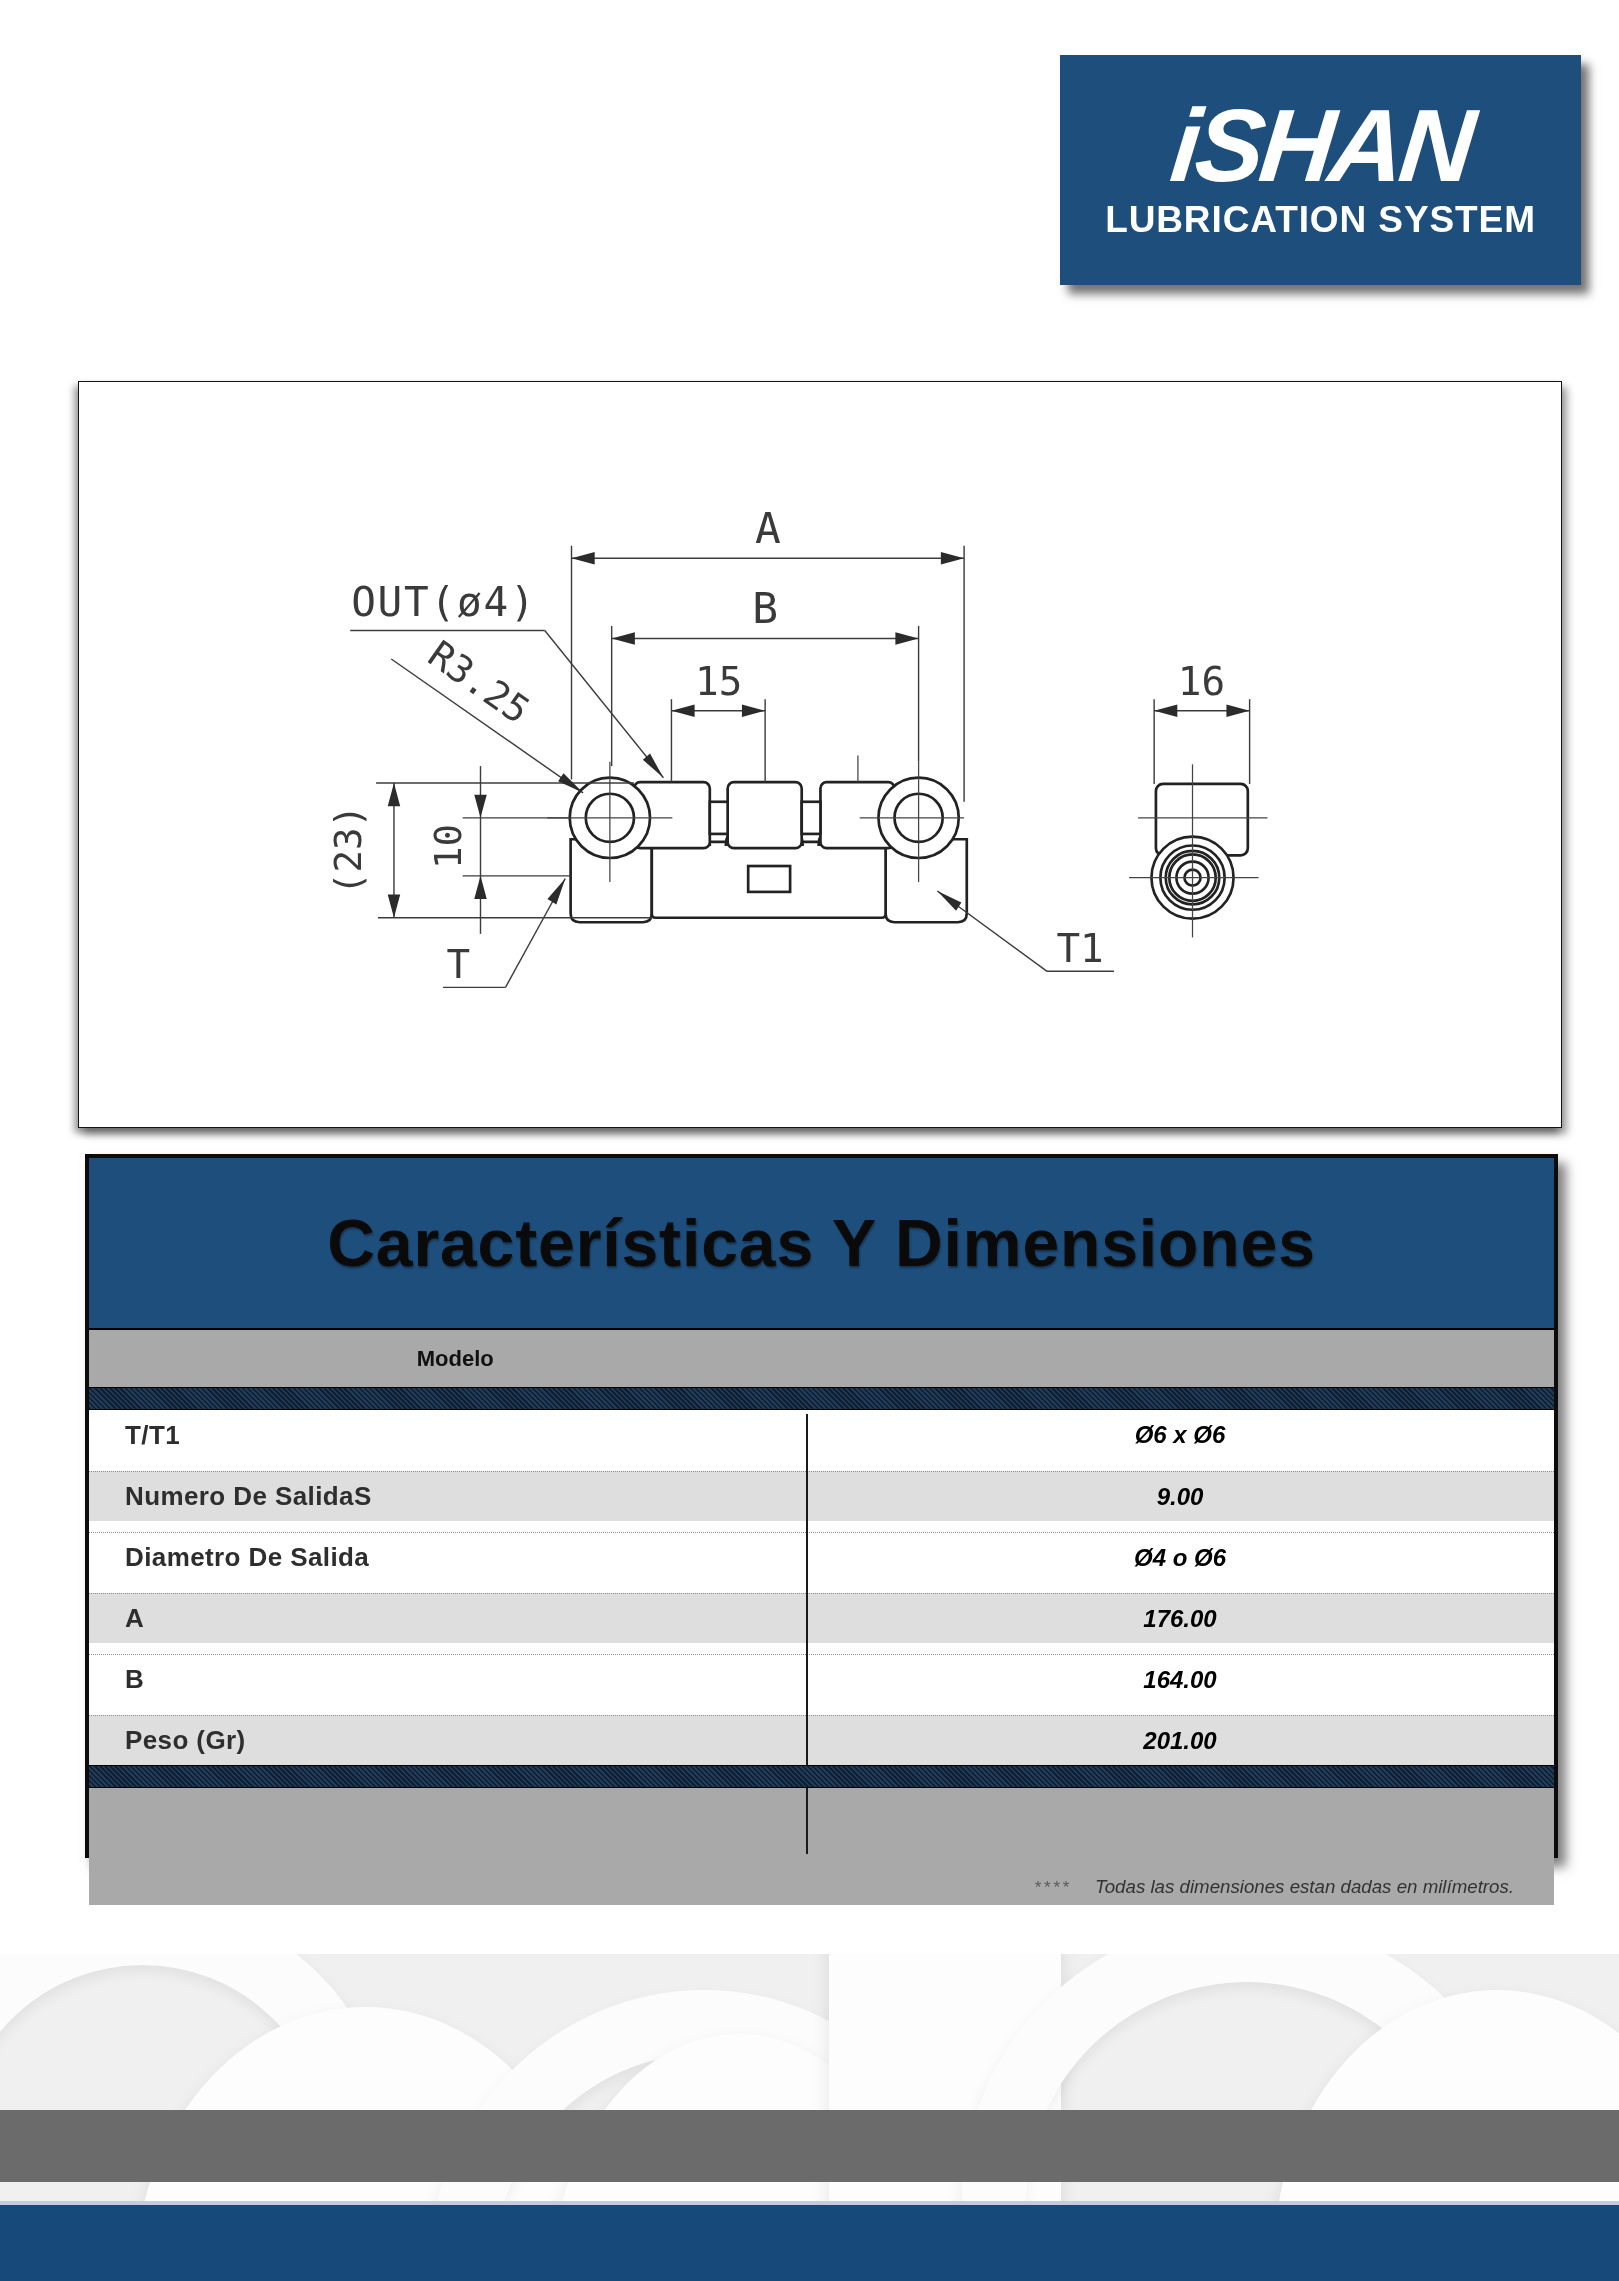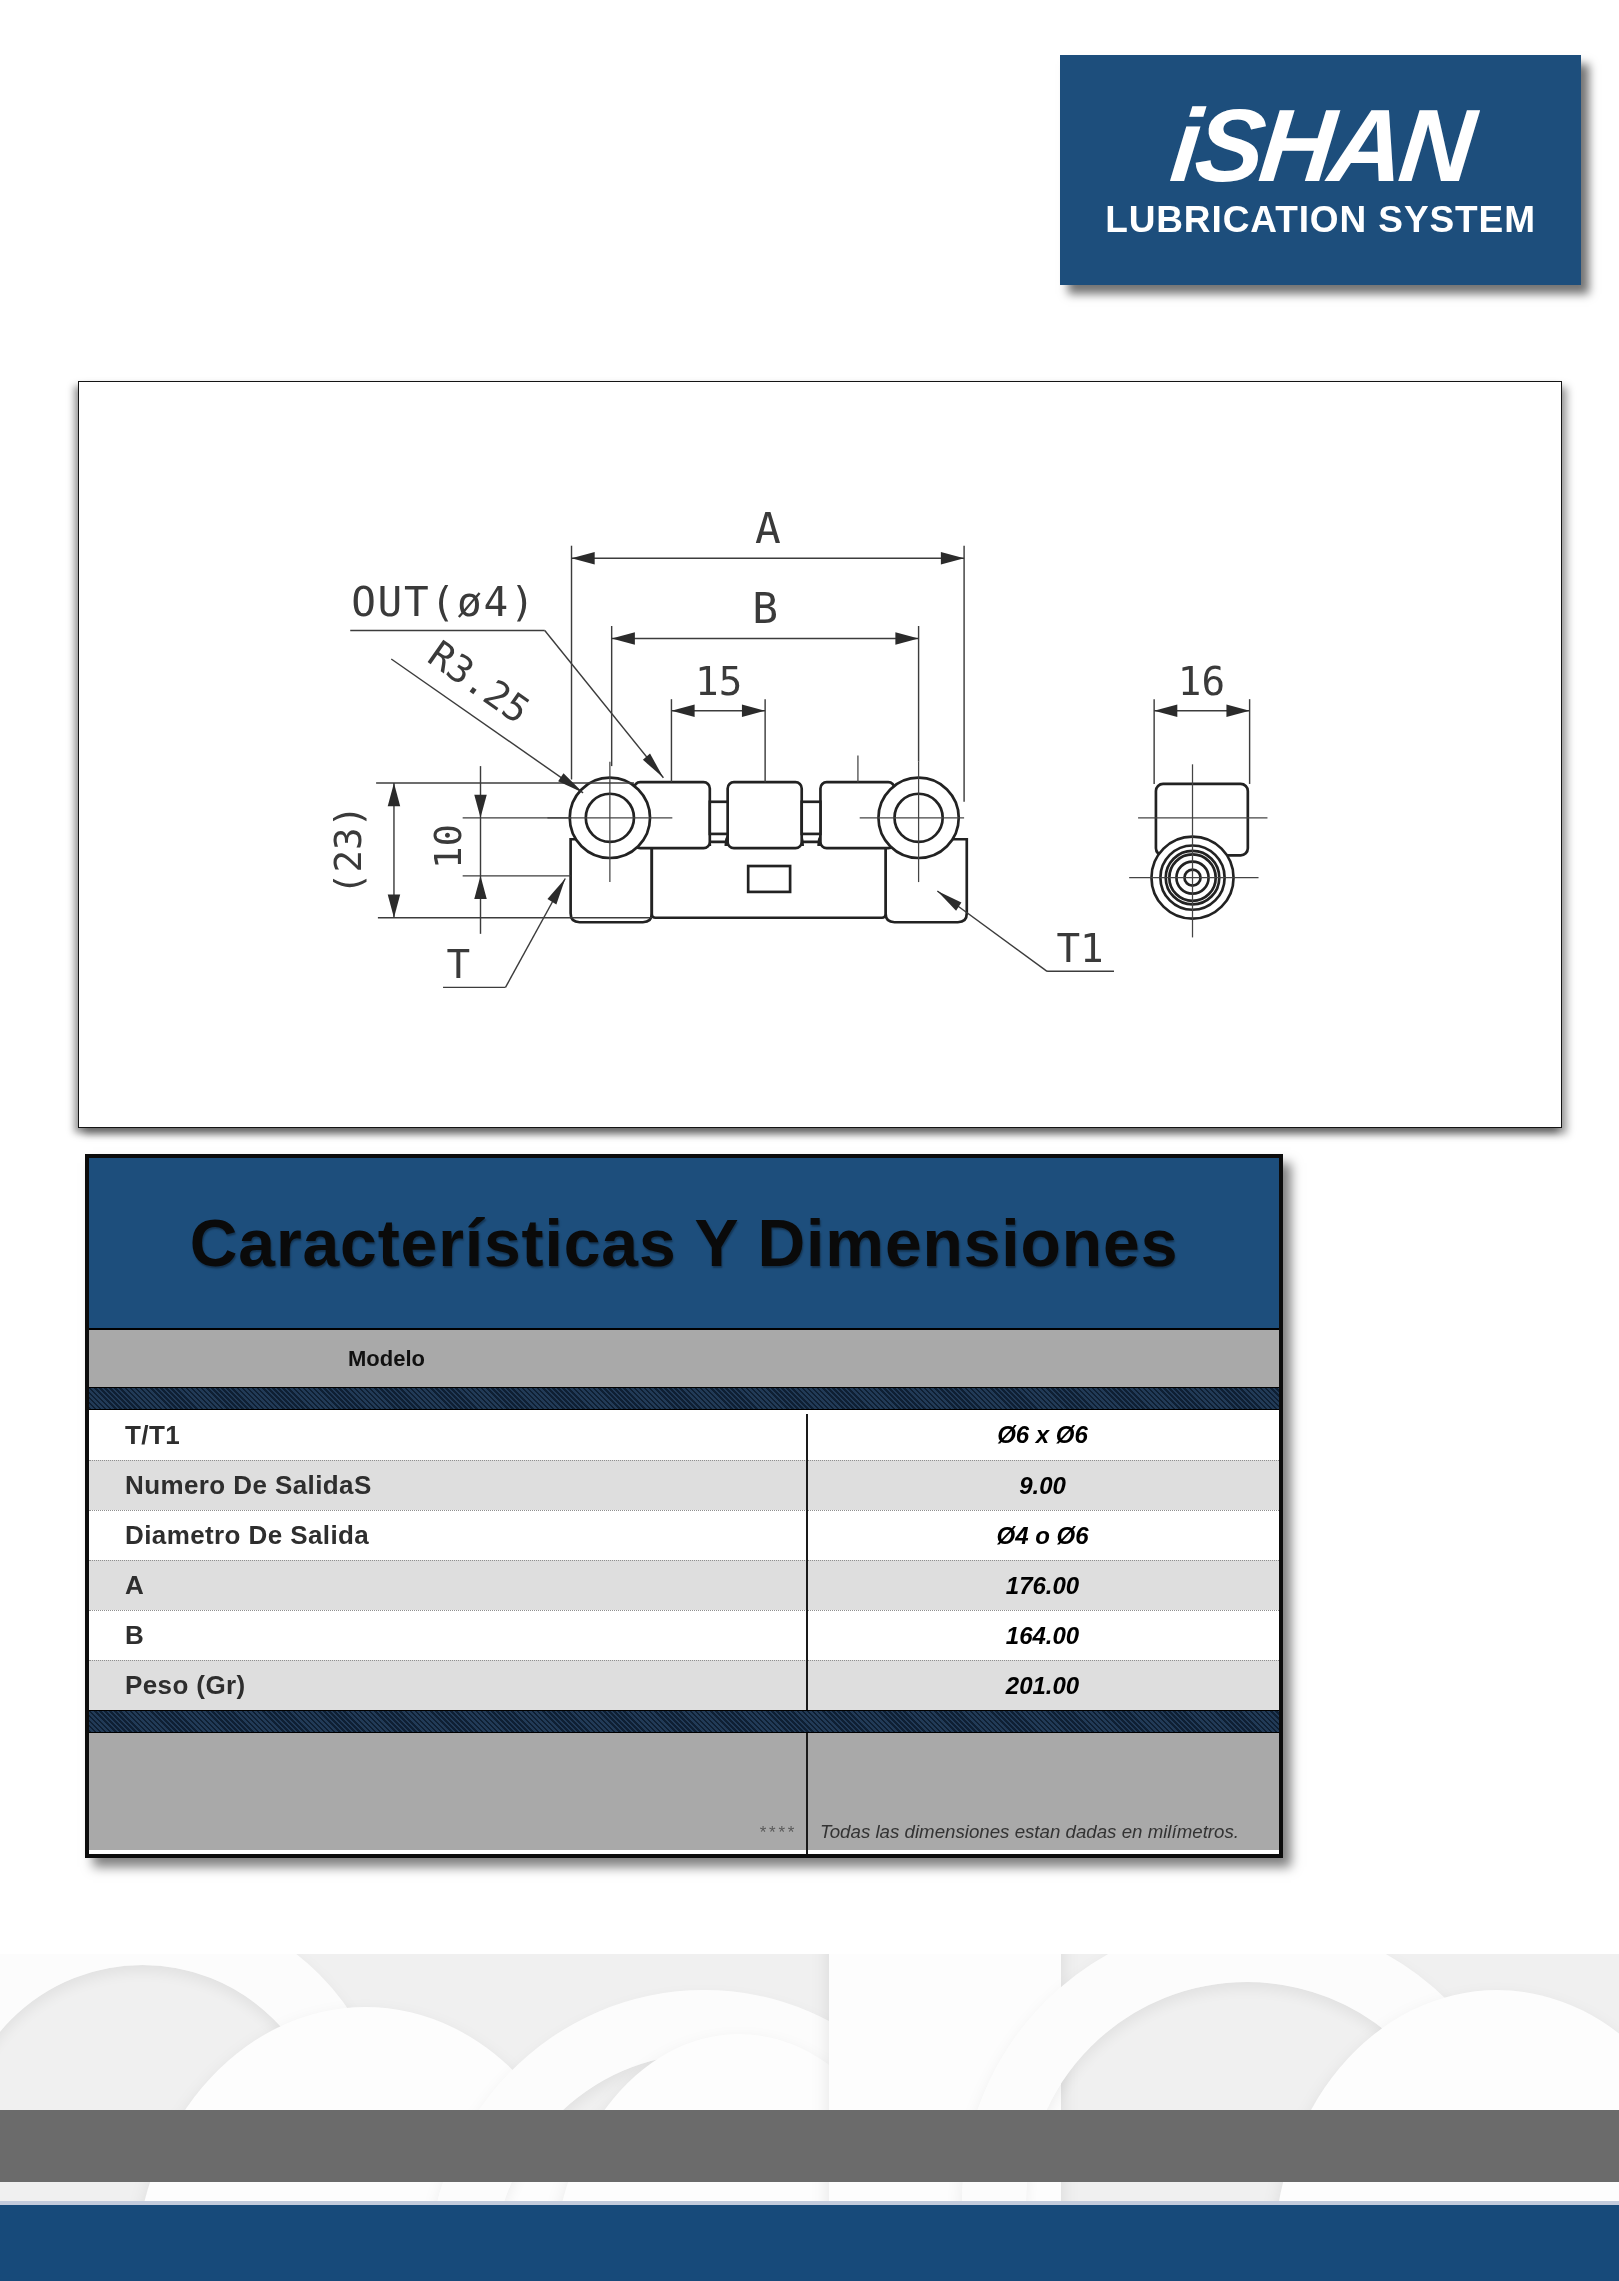--- a/index.html
+++ b/index.html
@@ -19,40 +19,40 @@
            background:#ffffff; border:1.8px solid #141414;
            box-shadow:-4.5px 5.3px 7.1px rgba(0,0,0,0.38), 4.5px 6.2px 8px rgba(0,0,0,0.38); }
   .panel svg { width:100%; height:100%; display:block; }
   .cad-part   { fill:#ffffff; stroke:#222222; stroke-width:3; }
   .cad-thin   { stroke:#3c3c3c; stroke-width:1.6; fill:none; }
   .cad-center { stroke:#444444; stroke-width:1.4; fill:none; }
   .cad-arrow  { fill:#2b2b2b; stroke:none; }
   .cad-text   { font-family:"DejaVu Sans Mono", monospace; fill:#3a3a3a; stroke:none; }
 
   
-  .specs { position:absolute; left:85px; top:1154px; width:1198px; height:704px;
+  .specs { position:absolute; left:85px; top:1154px; width:1473px; height:704px;
            border:4.5px solid #0c0c0c; background:#ffffff;
            box-shadow:8px 9px 10.7px rgba(0,0,0,0.5); }
   .specs-header { height:172px; background:#1d4e7c; border-bottom:2.7px solid #000;
                   display:flex; align-items:center; justify-content:center; }
   .specs-title  { font-size:66px; font-weight:900; color:#0a0a0a; letter-spacing:0.9px;
                   text-shadow:0.9px 1.8px 1.8px rgba(0,0,0,0.35); }
   .model-row { height:57px; background:#a9a9a9; display:flex; }
   .model-cell { width:50%; display:flex; align-items:center; justify-content:center;
                 font-size:22px; color:#111; }
   .model-cell.label { font-weight:600; }
   .model-cell.value { font-weight:700; }
   .navy-bar { height:23px; background:#16304e; border-top:1.8px solid #000; border-bottom:1.8px solid #000;
               background-image:repeating-linear-gradient(45deg, rgba(0,0,0,0.35) 0 1.8px, rgba(255,255,255,0.05) 1.8px 3.6px);
               position:relative; z-index:2; }
   .rows { position:relative; }
   .row { height:50px; display:flex; align-items:center; }
   .row.odd  { background:#ffffff; }
   .row.even { background:#dedede; }
-  .row + .row { border-top:1.8px dotted #8f8f8f; }
+  .row + .row { border-top:1.8px dotted #8f8f8f;margin-top:11px; }
   .cell-label { width:717px; padding-left:36px; font-size:26px; color:#2e2e2e; letter-spacing:0.4px;font-weight:bold; }
   .cell-value { flex:1; text-align:center; font-size:24px; font-weight:700; font-style:italic; color:#000; }
   .divider { position:absolute; left:717px; top:256px; bottom:0; width:1.8px; background:#1a1a1a; z-index:1; }
   .specs-footer { position:relative; height:117px; background:#a9a9a9; z-index:0; }
   .footnote { position:absolute; right:40px; bottom:7px; font-size:18.7px; color:#333;
               font-style:italic; }
   .footnote .stars { font-style:normal; color:#5a5a5a; font-size:17px; letter-spacing:2.7px; margin-right:23px; }
 
   
   .decor { position:absolute; left:0; top:1954px; width:1619px; height:327px;

